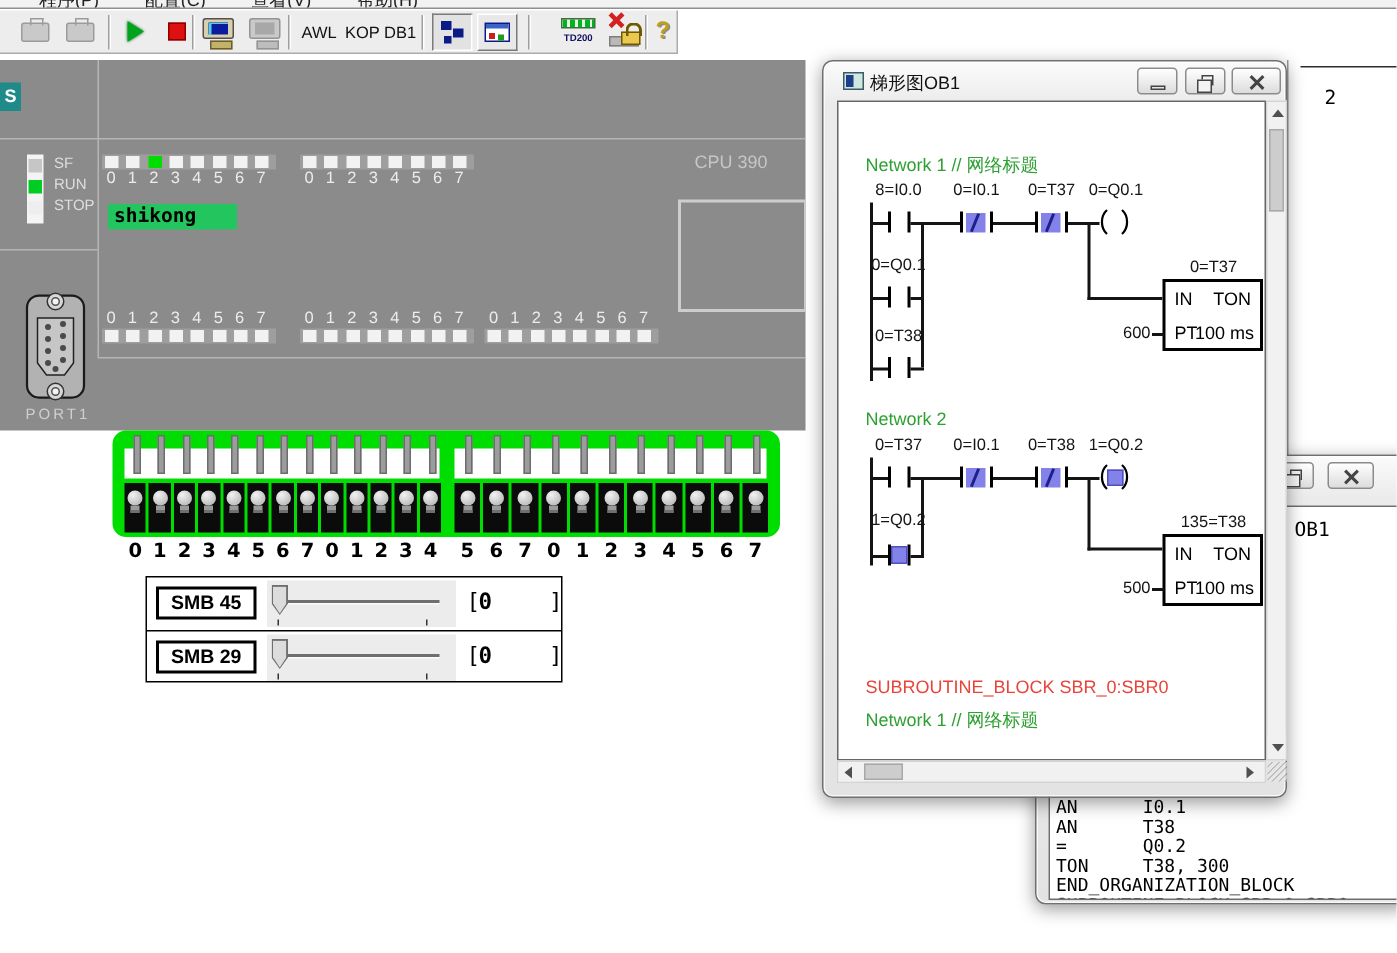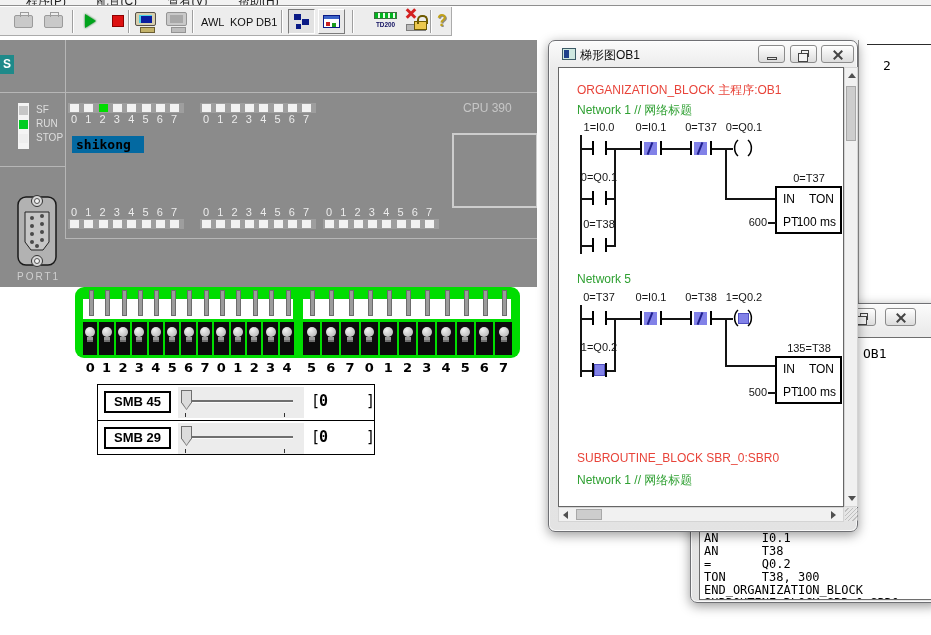--- a/index.html
+++ b/index.html
@@ -61,21 +61,21 @@
   .pline { position:absolute; background:#b6b6b6; }
   #brand { position:absolute; left:0; top:15px; width:14px; height:19px; background:#1f8a8a; color:#fff;
            font-size:12px; font-weight:bold; text-align:center; line-height:19px; }
   #statusstrip { position:absolute; left:18px; top:63px; width:11px; height:46px; background:#f4f4f4; }
   .sled { position:absolute; left:19px; width:9px; height:9px; background:#c6c6c6; }
   .sledlab { position:absolute; left:36px; font-size:10px; color:#dedede; }
   .strip { position:absolute; height:10px; background:#9e9e9e; }
   .led { position:absolute; width:9px; height:8px; background:#f2f2f2; }
   .ledon { background:var(--tgreen) !important; }
   .ledlab { position:absolute; width:20px; text-align:center; font-size:11px; color:#ececec; }
-  #tag { position:absolute; left:72px; top:96px; width:72px; height:17px; background:#0369a1; color:#000;
+  #tag { position:absolute; left:72px; top:96px; width:86px; height:17px; background:#22c55e; color:#000;
          font:bold 13px "DejaVu Sans Mono", monospace; line-height:17px; padding-left:4px; }
   #cpu { position:absolute; left:463px; top:61px; font-size:12px; color:#c6c6c6; }
   #memslot { position:absolute; left:452px; top:93px; width:86px; height:75px; border:2px solid #cdcdcd; }
   #portlab { position:absolute; left:17px; top:231px; font-size:10px; color:#cfcfcf; letter-spacing:2px; }
   #portsvg { position:absolute; left:15px; top:150px; }
 
   
   #tblock { position:absolute; left:75px; top:287px; width:445px; height:71px; background:var(--tgreen);
             border-radius:9px; }
   .band { position:absolute; height:20px; background:#fff; }
@@ -580,21 +580,20 @@
       </div>
     <div class="wbtn" style="left:241px;width:27px">
         <div class="g-res"></div>
       </div>
     <div class="wbtn" style="left:272px;width:33px">
         <div class="g-x1"></div>
         <div class="g-x2"></div>
       </div>
 
     <div id="lad">
-      <div class="redtxt" style="left:18px;top:14px">ORGANIZATION_BLOCK 主程序:OB1</div>
       <div class="grntxt" style="left:18px;top:34px">Network 1 // 网络标题</div>
 
       <div class="vw" style="left:21px;top:67px;height:119px"></div>
       <div class="hw" style="left:21px;top:80px;width:12px"></div>
       <div class="hw" style="left:48px;top:80px;width:33px"></div>
       <div class="hw" style="left:103px;top:80px;width:28px"></div>
       <div class="hw" style="left:153px;top:80px;width:21px"></div>
       <div class="cbar" style="left:33px;top:73px"></div>
       <div class="cbar" style="left:46px;top:73px"></div>
       <div class="cbar" style="left:81px;top:73px"></div>
@@ -615,37 +614,37 @@
       <div class="hw" style="left:21px;top:130px;width:12px"></div>
       <div class="hw" style="left:48px;top:130px;width:9px"></div>
       <div class="cbar" style="left:33px;top:123px"></div>
       <div class="cbar" style="left:46px;top:123px"></div>
       <div class="hw" style="left:21px;top:177px;width:12px"></div>
       <div class="hw" style="left:48px;top:177px;width:9px"></div>
       <div class="cbar" style="left:33px;top:170px"></div>
       <div class="cbar" style="left:46px;top:170px"></div>
       <div class="vw" style="left:166px;top:80px;height:52px"></div>
       <div class="hw" style="left:166px;top:130px;width:50px"></div>
-      <div class="llab" style="left:20px;top:53px;width:40px">1=I0.0</div>
+      <div class="llab" style="left:20px;top:53px;width:40px">8=I0.0</div>
       <div class="llab" style="left:72px;top:53px;width:40px">0=I0.1</div>
       <div class="llab" style="left:122px;top:53px;width:40px">0=T37</div>
       <div class="llab" style="left:163px;top:53px;width:44px">0=Q0.1</div>
       <div class="llab" style="left:20px;top:103px;width:40px">0=Q0.1</div>
       <div class="llab" style="left:20px;top:150px;width:40px">0=T38</div>
       <div class="tbox" style="left:216px;top:118px">
         <span class="t-in">IN</span>
           <span class="t-ton">TON</span>
         <span class="t-pt">PT</span>
           <span class="t-base">100 ms</span>
       </div>
       <div class="llab" style="left:221px;top:104px;width:58px">0=T37</div>
       <div class="llab" style="left:181px;top:148px;width:27px;text-align:right">600</div>
       <div class="hw" style="left:209px;top:154px;width:8px"></div>
 
-      <div class="grntxt" style="left:18px;top:204px">Network 5</div>
+      <div class="grntxt" style="left:18px;top:204px">Network 2</div>
 
       <div class="vw" style="left:21px;top:237px;height:72px"></div>
       <div class="hw" style="left:21px;top:250px;width:12px"></div>
       <div class="hw" style="left:48px;top:250px;width:33px"></div>
       <div class="hw" style="left:103px;top:250px;width:28px"></div>
       <div class="hw" style="left:153px;top:250px;width:21px"></div>
       <div class="cbar" style="left:33px;top:243px"></div>
       <div class="cbar" style="left:46px;top:243px"></div>
       <div class="cbar" style="left:81px;top:243px"></div>
       <div class="cbar" style="left:101px;top:243px"></div>

